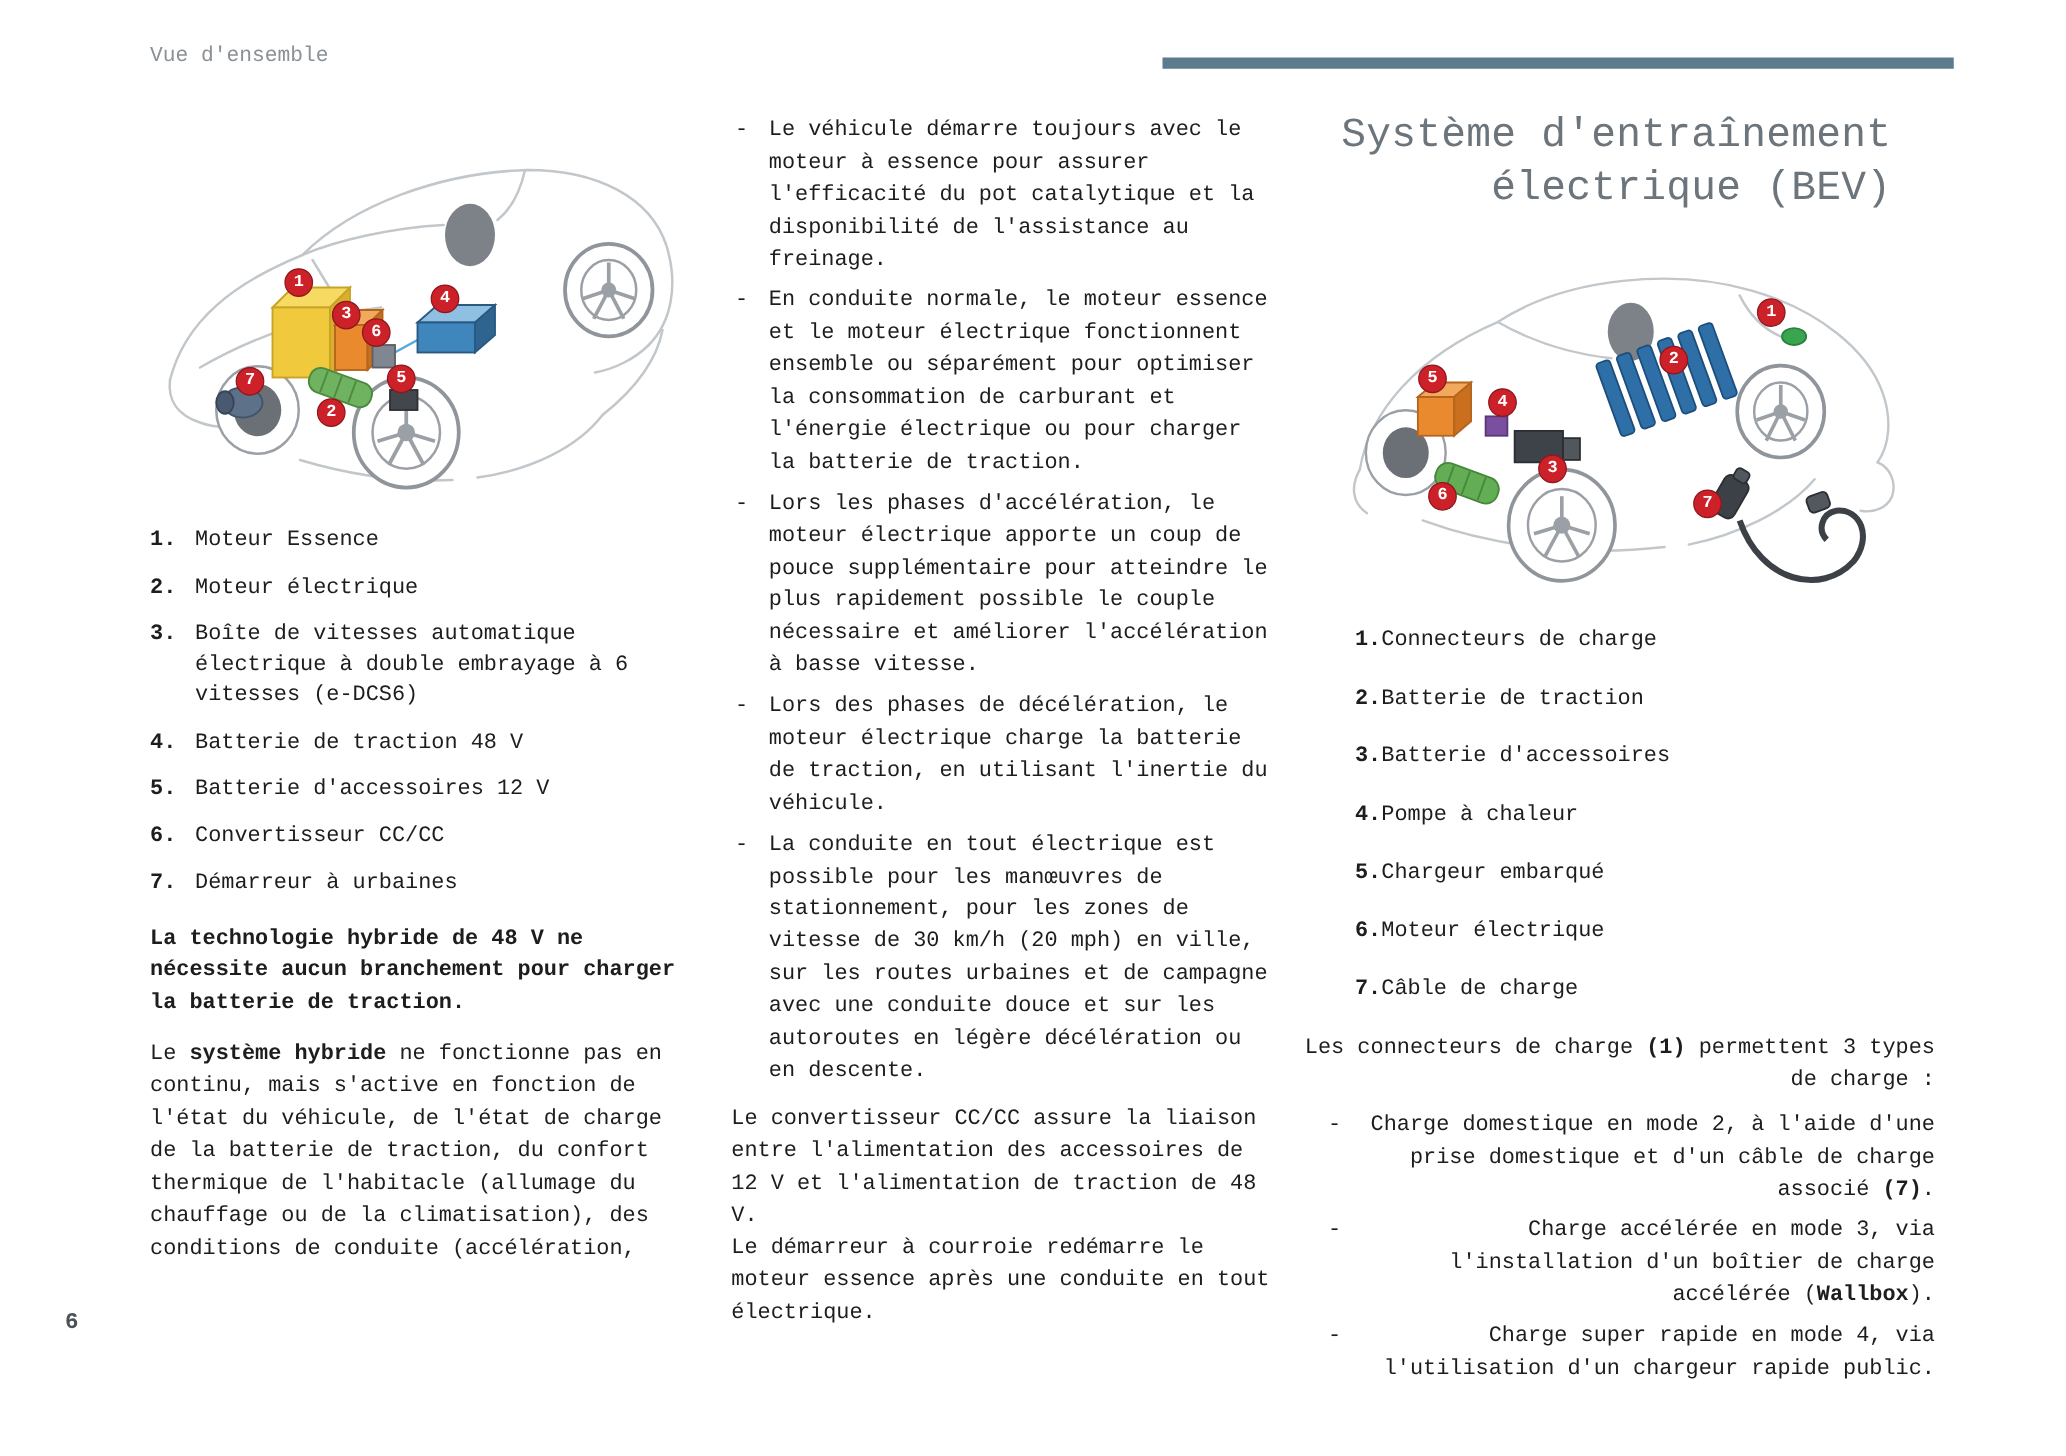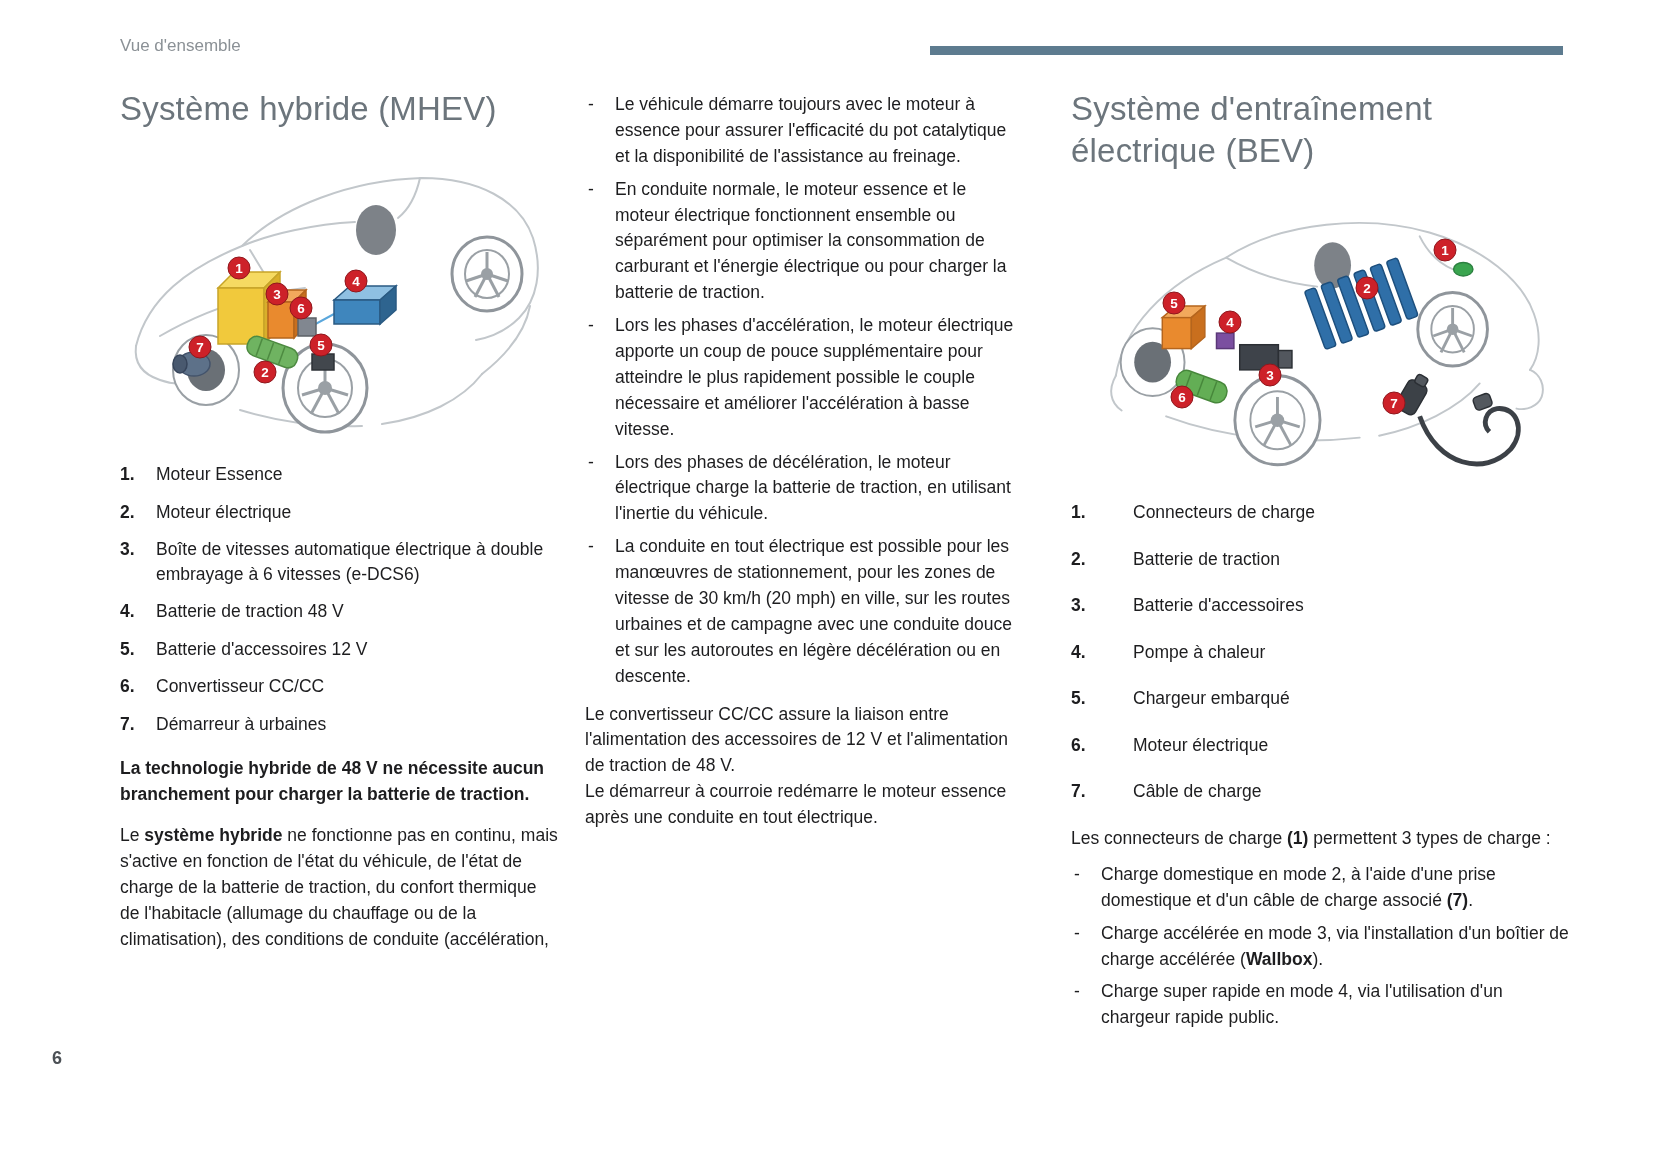--- a/index.html
+++ b/index.html
@@ -1,33 +1,33 @@
 <!DOCTYPE html>
 <html><head>
 <meta charset="utf-8">
 <style>
   * { box-sizing: border-box; }
   html,body { margin:0; padding:0; background:#ffffff; }
   .page {
     position:relative; width:1653px; height:1165px; background:#ffffff;
-    font-family:Liberation Sans, sans-serif; color:#1d1d1f; overflow:hidden;
+    font-family:Liberation Mono, monospace; color:#1d1d1f; overflow:hidden;
   }
   .breadcrumb {
     position:absolute; left:120px; top:36px; font-size:17px; color:#8b9196;
   }
   .topbar {
     position:absolute; left:930px; top:46px; width:633px; height:9px; background:#5d7b8f;
   }
   .pagenum {
     position:absolute; left:52px; top:1048px; font-size:18px; font-weight:bold; color:#4b5055;
   }
   .col { position:absolute; top:88px; }
   .col1 { left:120px; width:440px; }
   .col2 { left:585px; width:435px; }
-  .col3 { left:1071px; width:505px; }
+  .col3 { left:1043px; width:505px;text-align:right; }
   h2.sect-title {
     margin:0 0 6px 0; font-size:33px; line-height:1.28; font-weight:500;
     color:#6c757c; letter-spacing:.2px;
   }
   .diagram { position:relative; margin:8px 0 14px 0; }
   .diagram svg { display:block; }
   .marker {
     position:absolute; width:23px; height:23px; border-radius:50%;
     background:#cd2129; border:1.5px solid #8f171d; color:#fff;
     font-size:13.5px; font-weight:bold; display:flex; align-items:center; justify-content:center;
@@ -48,21 +48,20 @@
 </style>
 </head>
 <body>
 
 <div class="page">
 
   <div class="breadcrumb">Vue d'ensemble</div>
   <div class="topbar"></div>
 
   <div class="col col1">
-    <h2 class="sect-title">Système hybride (MHEV)</h2>
 
     <div class="diagram" style="width:430px;height:310px;">
       <svg width="430" height="310" viewBox="0 0 430 310">
 
         <g stroke="#c2c7cb" stroke-width="2" fill="none" stroke-linecap="round">
           <path d="M16,208 C28,160 68,130 122,108 C162,68 232,42 302,40 C358,40 400,62 413,100 C423,132 417,162 399,180 C388,191 372,199 356,202"></path>
           <path d="M16,208 C14,224 22,236 40,242 C48,245 58,246 66,245"></path>
           <path d="M122,108 C150,96 195,86 235,84"></path>
           <path d="M130,112 L158,158"></path>
           <path d="M40,198 C85,172 135,156 185,150"></path>

